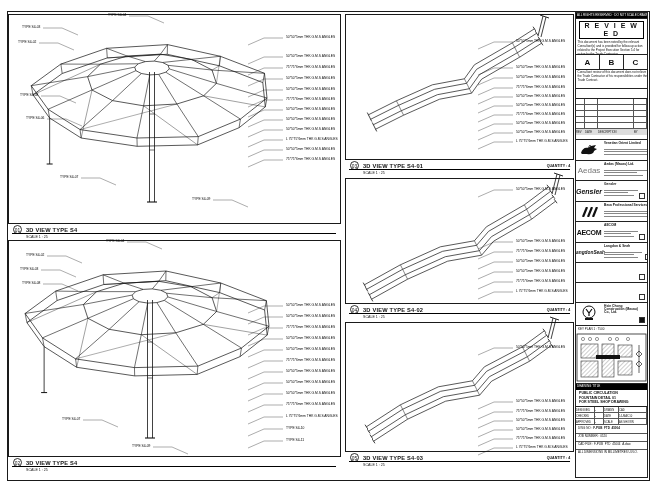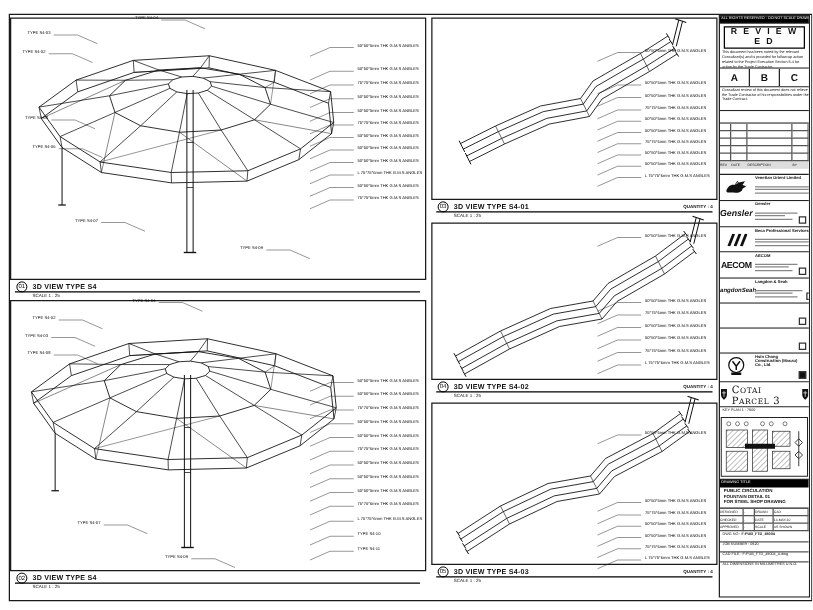--- a/index.html
+++ b/index.html
@@ -484,20 +484,30 @@
       </div>
       <div class="cinfo">
         <div class="cname">Venetian Orient Limited</div>
         <div class="sq" style="width:85%"></div>
           <div class="sq" style="width:65%"></div>
           <div class="sq" style="width:75%"></div>
 
       </div>
     </div>
 
+    <div class="sec crow" style="height:20px;">
+      <div class="clogo lgA">Aedas</div>
+      <div class="cinfo">
+        <div class="cname">Aedas (Macau) Ltd.</div>
+        <div class="sq" style="width:80%"></div>
+          <div class="sq" style="width:60%"></div>
+          <div class="sq" style="width:70%"></div>
+
+      </div>
+    </div>
 
     <div class="sec crow" style="height:21px;">
       <div class="clogo lgG">Gensler</div>
       <div class="cinfo">
         <div class="cname">Gensler</div>
         <div class="sq" style="width:82%"></div>
           <div class="sq" style="width:58%"></div>
           <div class="sq" style="width:72%"></div>
         <div class="chk"></div>
       </div>
@@ -559,31 +569,20 @@
             <rect x="5" y="13" width="8" height="2" fill="#111"></rect>
           </svg>
       </div>
       <div class="cinfo">
         <div class="cname" style="white-space:normal;width:170%">Hsin Chong Construction (Macau) Co., Ltd.</div>
 
         <div class="chk" style="background:#111"></div>
       </div>
     </div>
 
-    <div class="sec banner" style="height:20px;">
-      <svg width="8" height="11" viewBox="0 0 8 11">
-          <path d="M1 0 h6 v6 c0 3 -3 5 -3 5 s-3 -2 -3 -5 Z" fill="#111"></path>
-          <path d="M4 2 v6 M2 4 h4" stroke="#fff" stroke-width=".7"></path>
-        </svg>
-      <span class="bantxt">Cotai Parcel 3</span>
-      <svg width="8" height="11" viewBox="0 0 8 11">
-          <path d="M1 0 h6 v6 c0 3 -3 5 -3 5 s-3 -2 -3 -5 Z" fill="#111"></path>
-          <path d="M4 2 v6 M2 4 h4" stroke="#fff" stroke-width=".7"></path>
-        </svg>
-    </div>
 
     <div class="sec" style="height:58px;">
       <div class="kphead">
         <span class="t3">KEY PLAN  1 : 7500</span>
 
       </div>
       <svg width="71" height="50" viewBox="0 0 71 50">
         <defs>
           <pattern id="h1" width="3" height="3" patternUnits="userSpaceOnUse" patternTransform="rotate(45)">
             <line x1="0" y1="0" x2="0" y2="3" stroke="#555" stroke-width=".6"></line>

